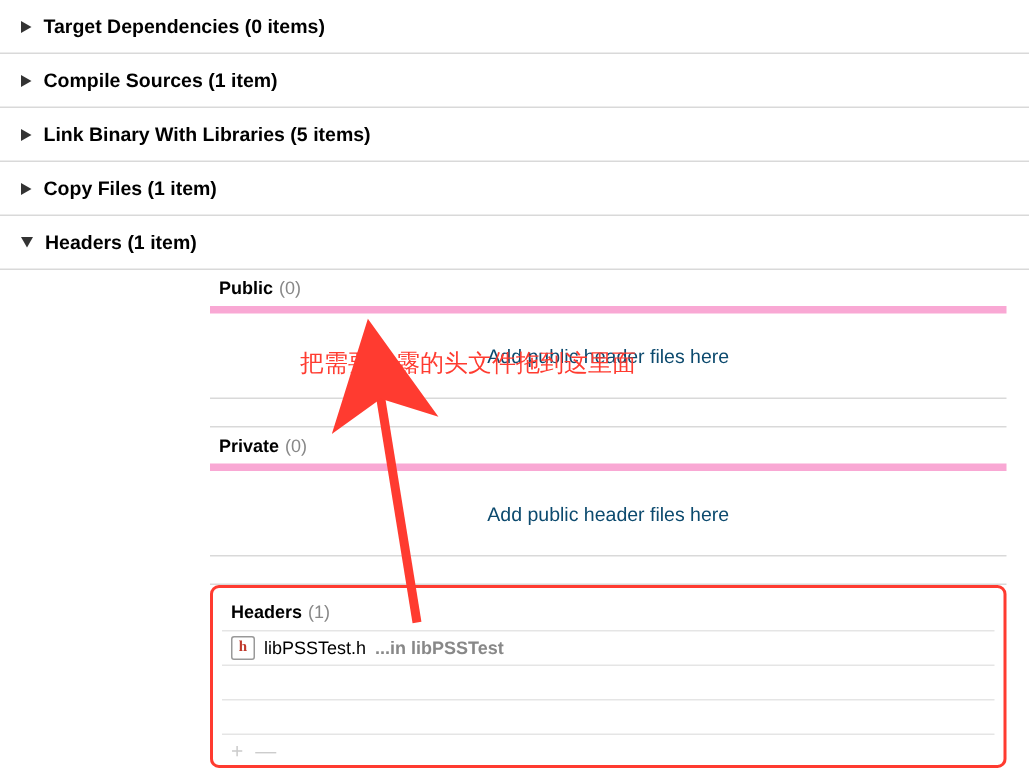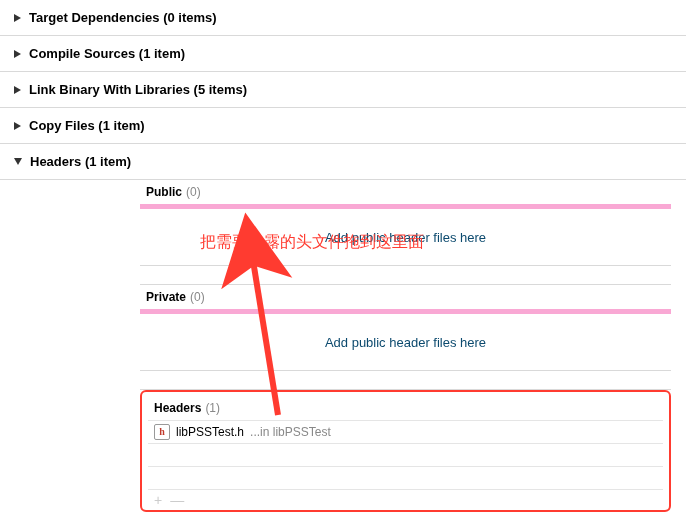--- a/index.html
+++ b/index.html
@@ -95,20 +95,21 @@
     font-size: 10px;
     line-height: 14px;
     text-align: center;
     border-radius: 2px;
     margin: 0 6px 0 6px;
     font-family: Georgia, serif;
   }
   .file-loc {
     color: #888;
     margin-left: 6px;
+    font-weight: bold;
   }
   .empty-line {
     height: 22px;
     border-bottom: 1px solid #e5e5e5;
   }
   .footer-row {
     height: 20px;
     display: flex;
     align-items: center;
     padding-left: 6px;

